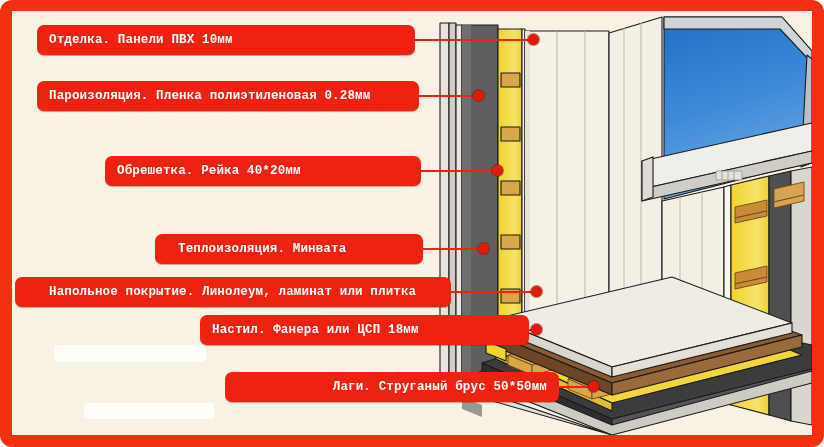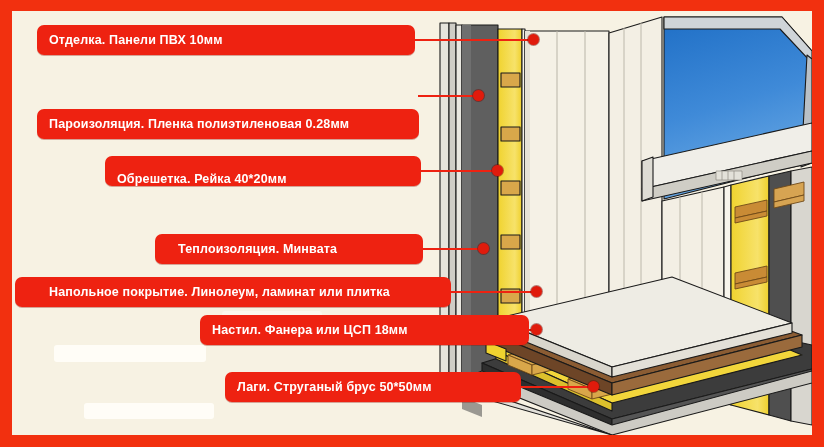--- a/index.html
+++ b/index.html
@@ -6,21 +6,22 @@
     margin: 0;
     padding: 0;
     background: #ffffff;
   }
   #screen {
     position: relative;
     width: 824px;
     height: 447px;
     overflow: hidden;
     background: #f2300f;
-    font-family: Liberation Sans, sans-serif;
+    font-family: Liberation Mono, monospace;
+    border-radius: 12px;
   }
   
   #canvas {
     position: absolute;
     left: 12px;
     top: 11px;
     width: 800px;
     height: 424px;
     background: #f7f2e3;
     overflow: hidden;
@@ -225,38 +226,38 @@
     <div class="dot" style="left:480px;top:154px;"></div>
     <div class="dot" style="left:466px;top:232px;"></div>
     <div class="dot" style="left:519px;top:275px;"></div>
     <div class="dot" style="left:519px;top:313px;"></div>
     <div class="dot" style="left:576px;top:370px;"></div>
 
     <div class="callout" style="left:25px;top:14px;width:378px;">
       <span>Отделка. Панели ПВХ 10мм</span>
     </div>
 
-    <div class="callout" style="left:25px;top:70px;width:382px;margin-top:28px;">
+    <div class="callout" style="left:25px;top:70px;width:382px;">
       <span>Пароизоляция. Пленка полиэтиленовая 0.28мм</span>
     </div>
 
-    <div class="callout" style="left:93px;top:145px;width:316px;align-items:flex-end;">
+    <div class="callout" style="left:93px;top:145px;width:316px;">
       <span>Обрешетка. Рейка 40*20мм</span>
     </div>
 
     <div class="callout" style="left:143px;top:223px;width:268px;padding-left:23px;">
       <span>Теплоизоляция. Минвата</span>
     </div>
 
     <div class="callout" style="left:3px;top:266px;width:436px;padding-left:34px;">
       <span>Напольное покрытие. Линолеум, ламинат или плитка</span>
     </div>
 
     <div class="callout" style="left:188px;top:304px;width:329px;">
       <span>Настил. Фанера или ЦСП 18мм</span>
     </div>
 
-    <div class="callout" style="left:213px;top:361px;width:296px;">
+    <div class="callout" style="left:213px;top:361px;width:334px;justify-content:flex-end;">
       <span>Лаги. Струганый брус 50*50мм</span>
     </div>
 
   </div>
 </div>
 
 </body></html>

